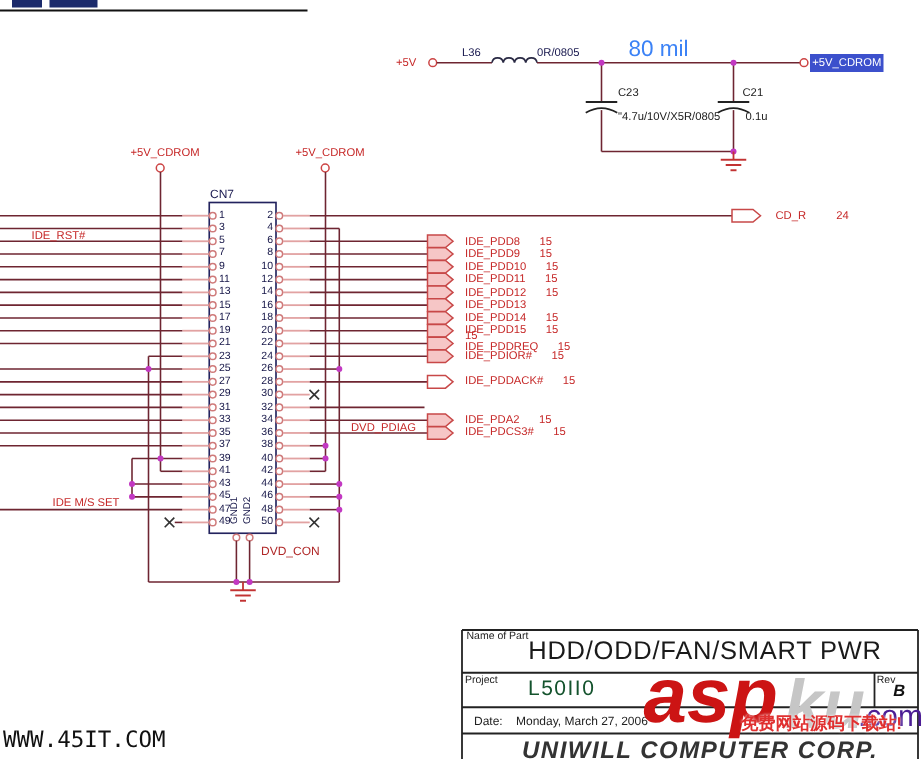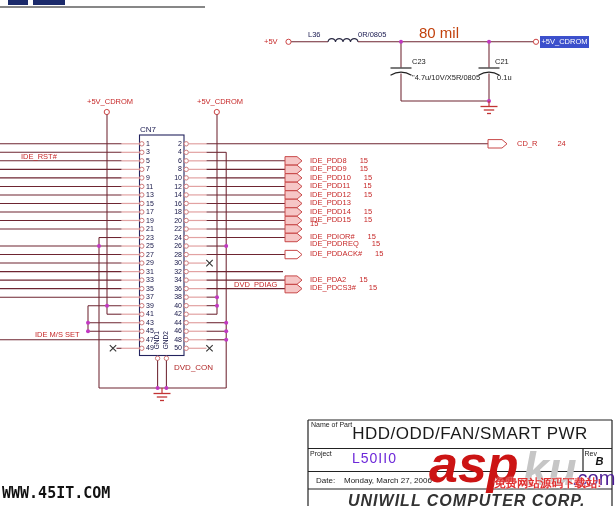--- a/index.html
+++ b/index.html
@@ -6,30 +6,30 @@
   #sheet{position:relative;width:616px;height:506px;background:#ffffff;overflow:hidden;font-family:"Liberation Sans",sans-serif;}
   #schsvg{position:absolute;left:0;top:0;}
   .t{position:absolute;white-space:pre;line-height:1;}
   .red{color:#c62828;font-size:7.5px;}
   .navy{color:#1a1a50;font-size:7.5px;}
   .blk{color:#222;font-size:7.5px;}
   .pinnum{position:absolute;font-size:7px;color:#151547;line-height:1;}
   .sig{position:absolute;display:flex;gap:13px;font-size:7.5px;color:#c62828;line-height:1;white-space:pre;}
   .vtext{position:absolute;transform:rotate(-90deg);font-size:6.5px;color:#151547;line-height:1;white-space:pre;}
   #netlabel{position:absolute;left:540px;top:35.5px;width:49px;height:12px;background:#3c50cc;color:#ffffff;font-size:7.5px;line-height:12px;text-align:center;}
-  #note80{position:absolute;left:419px;top:25px;font-size:15px;color:#c2410c;}
+  #note80{position:absolute;left:419px;top:25px;font-size:15px;color:#3b82f6;}
   #parttitle{position:absolute;left:332px;top:425px;width:276px;text-align:center;font-size:17px;color:#1a1a1a;letter-spacing:0.5px;}
-  #projectname{position:absolute;left:352px;top:451px;font-size:14px;color:#6d28d9;letter-spacing:1px;}
+  #projectname{position:absolute;left:352px;top:451px;font-size:14px;color:#14532d;letter-spacing:1px;}
   #revval{position:absolute;left:595.5px;top:456px;font-size:11px;font-weight:bold;font-style:italic;color:#111;}
   #company{position:absolute;left:348px;top:493px;font-size:16px;font-weight:bold;font-style:italic;color:#333;letter-spacing:1px;}
   #wm-asp{position:absolute;left:429px;top:438px;font-size:52px;font-weight:900;font-style:italic;color:#cc1414;}
   #wm-ku{position:absolute;left:523px;top:446px;font-size:46px;font-weight:700;font-style:italic;color:#c6c6c6;}
   #wm-com{position:absolute;left:572px;top:468px;font-size:20px;color:#4c1d95;}
   #wm-cn{position:absolute;left:494px;top:478px;font-size:11.5px;font-weight:bold;color:#e03030;text-shadow:0 0 2px #fff;}
-  #footer-url{position:absolute;left:2px;top:486px;font-size:15px;font-weight:bold;color:#111;font-family:"DejaVu Sans Mono",monospace;}
+  #footer-url{position:absolute;left:2px;top:486px;font-size:15px;font-weight:normal;color:#111;font-family:"DejaVu Sans Mono",monospace;}
   .toprect{position:absolute;top:0;background:#1b2a6b;}
 </style>
 </head>
 <body>
 
 <div id="sheet">
   <svg id="schsvg" width="616" height="506">
       <line x1="0" y1="7" x2="205" y2="7" stroke="#111" stroke-width="1.2"></line>
       <circle cx="288.5" cy="41.8" r="2.6" stroke="#cc4444" fill="white" stroke-width="1"></circle>
       <line x1="291.2" y1="41.8" x2="328" y2="41.8" stroke="#6e2531" stroke-width="1.05"></line>
@@ -340,21 +340,21 @@
     </div>
   <div id="signal-labels">
       <div class="sig" style="left: 310px; top: 156.64px;"><span>IDE_PDD8</span><span>15</span></div>
       <div class="sig" style="left: 310px; top: 165.16px;"><span>IDE_PDD9</span><span>15</span></div>
       <div class="sig" style="left: 310px; top: 173.68px;"><span>IDE_PDD10</span><span>15</span></div>
       <div class="sig" style="left: 310px; top: 182.2px;"><span>IDE_PDD11</span><span>15</span></div>
       <div class="sig" style="left: 310px; top: 190.72px;"><span>IDE_PDD12</span><span>15</span></div>
       <div class="sig" style="left: 310px; top: 199.24px; flex-direction: column;"><span>IDE_PDD13</span><span>15</span></div>
       <div class="sig" style="left: 310px; top: 207.76px;"><span>IDE_PDD14</span><span>15</span></div>
       <div class="sig" style="left: 310px; top: 216.28px;"><span>IDE_PDD15</span><span>15</span></div>
-      <div class="sig" style="left: 310px; top: 240px;"><span>IDE_PDDREQ</span><span>15</span></div>
+      <div class="sig" style="left: 310px; top: 227px;"><span>IDE_PDDREQ</span><span>15</span></div>
       <div class="sig" style="left: 310px; top: 233.32px;"><span>IDE_PDIOR#</span><span>15</span></div>
       <div class="sig" style="left: 310px; top: 250.36px; text-align: right;"><span>IDE_PDDACK#</span><span>15</span></div>
       <div class="sig" style="left: 310px; top: 275.92px;"><span>IDE_PDA2</span><span>15</span></div>
       <div class="sig" style="left: 310px; top: 284.44px;"><span>IDE_PDCS3#</span><span>15</span></div>
     </div>
 
   <div class="t blk" style="left:311px;top:421px;font-size:7px;">Name of Part</div>
   <div class="t" id="parttitle">HDD/ODD/FAN/SMART PWR</div>
   <div class="t blk" style="left:310px;top:449.5px;font-size:7px;">Project</div>
   <div class="t" id="projectname">L50II0</div>

